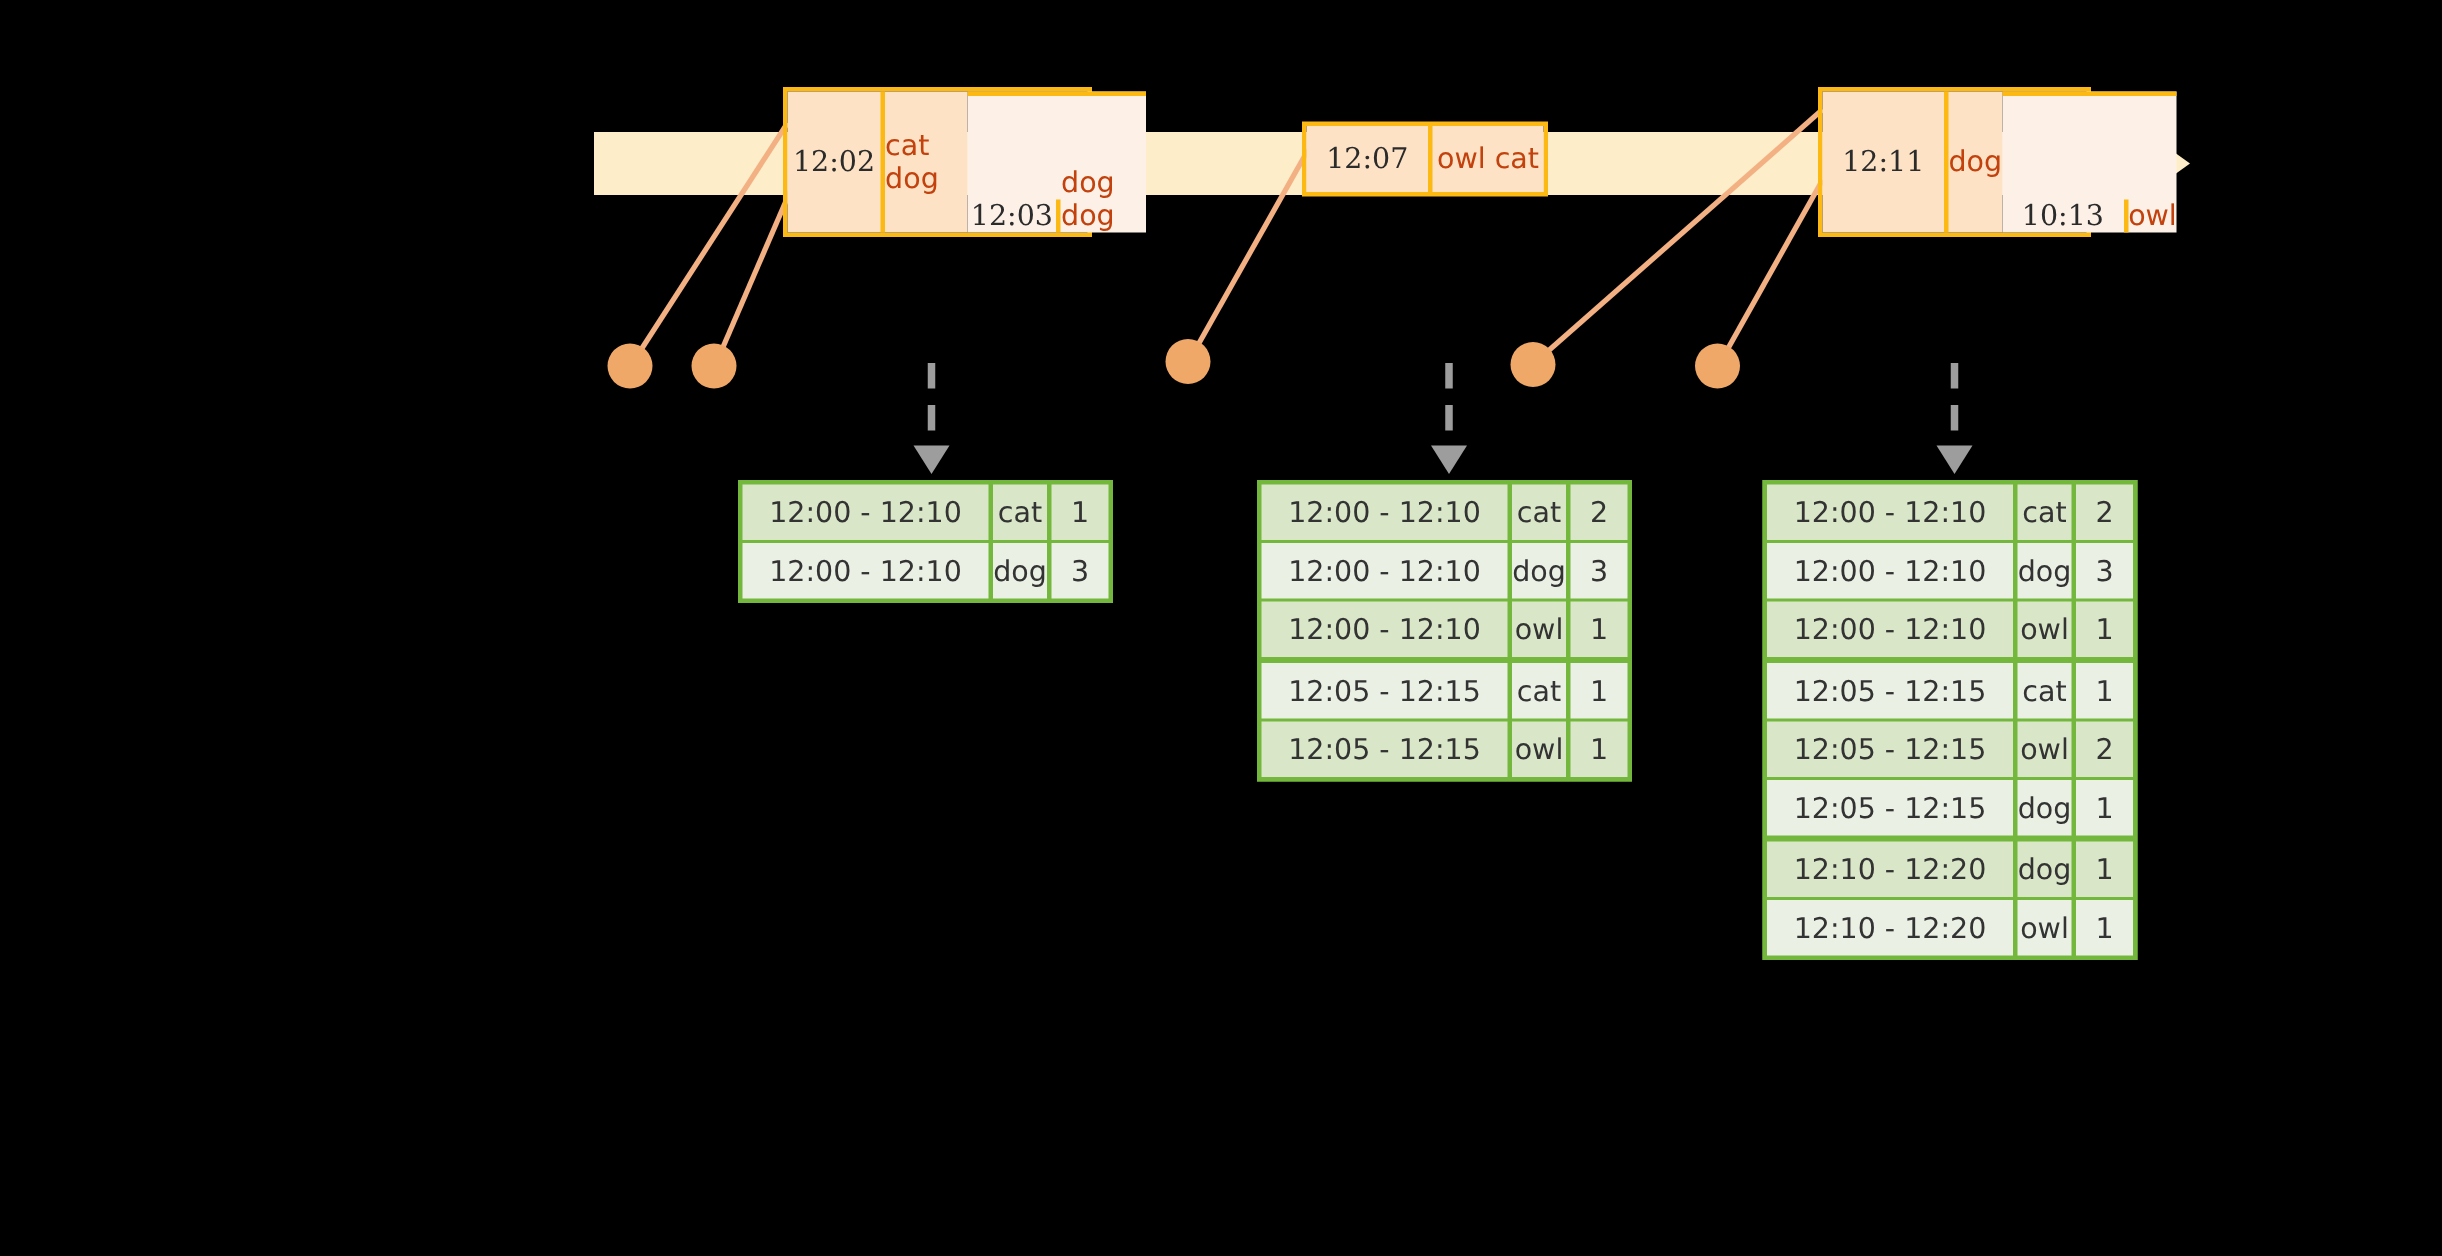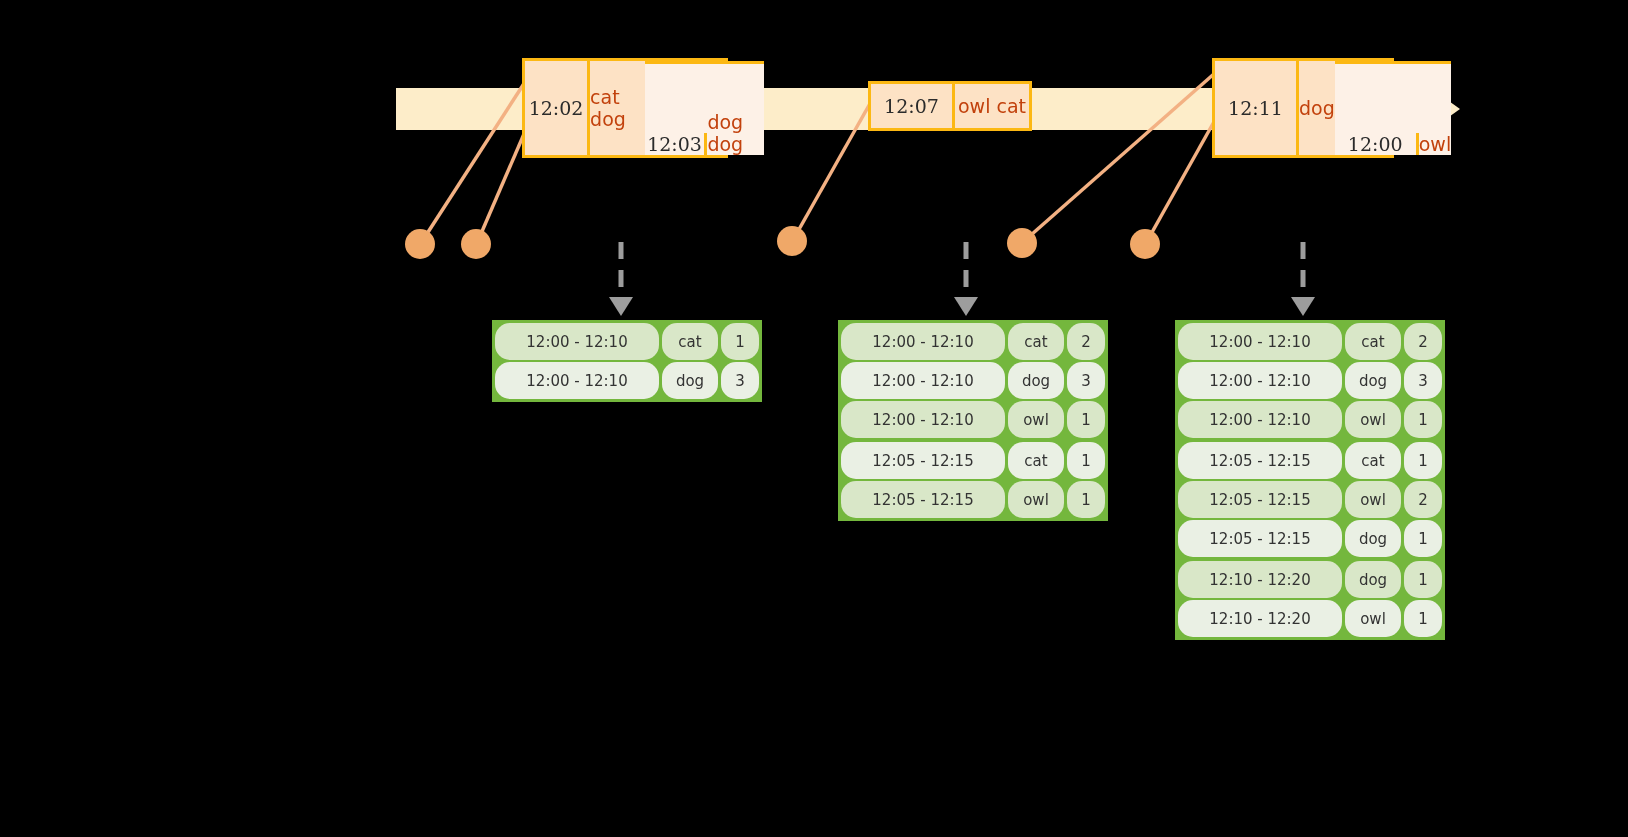--- a/index.html
+++ b/index.html
@@ -79,28 +79,27 @@
     display: flex;
     height: 37px;
     box-sizing: border-box;
   }
   .res-row + .res-row { margin-top: 2px; }
   .res-row.grp-sep { margin-top: 4px; }
   .res-cell {
     display: flex;
     align-items: center;
     justify-content: center;
-    font-size: 15px;
+    font-size: 19px;
     color: #333333;
     box-sizing: border-box;
-    border-radius: 15px;
   }
   .res-cell + .res-cell { margin-left: 3px; }
   .c-window { width: 164px; }
-  .c-key    { width: 56px; }
+  .c-key    { width: 36px; }
   .c-count  { width: 38px; }
   .shade-dk .res-cell { background: #d9e7c8; }
   .shade-lt .res-cell { background: #eaf0e4; }
 </style>
 </head>
 <body>
 
 <div id="stage">
 
   <svg id="svg-layer" viewBox="0 0 1628 837">
@@ -152,21 +151,21 @@
       <div class="evt-val">owl cat</div>
     </div>
   </div>
 
   <div class="evt-box" style="left:1212px; top:58px; width:182px; height:100px;">
     <div class="evt-row shade-a">
       <div class="evt-time">12:11</div>
       <div class="evt-val">dog</div>
     </div>
     <div class="evt-row shade-b">
-      <div class="evt-time">12:00</div>
+      <div class="evt-time">10:13</div>
       <div class="evt-val">owl</div>
     </div>
   </div>
 
   <div class="result-table" style="left:492px; top:320px;">
     <div class="res-row shade-dk">
       <div class="res-cell c-window">12:00 - 12:10</div>
       <div class="res-cell c-key">cat</div>
       <div class="res-cell c-count">1</div>
     </div>

